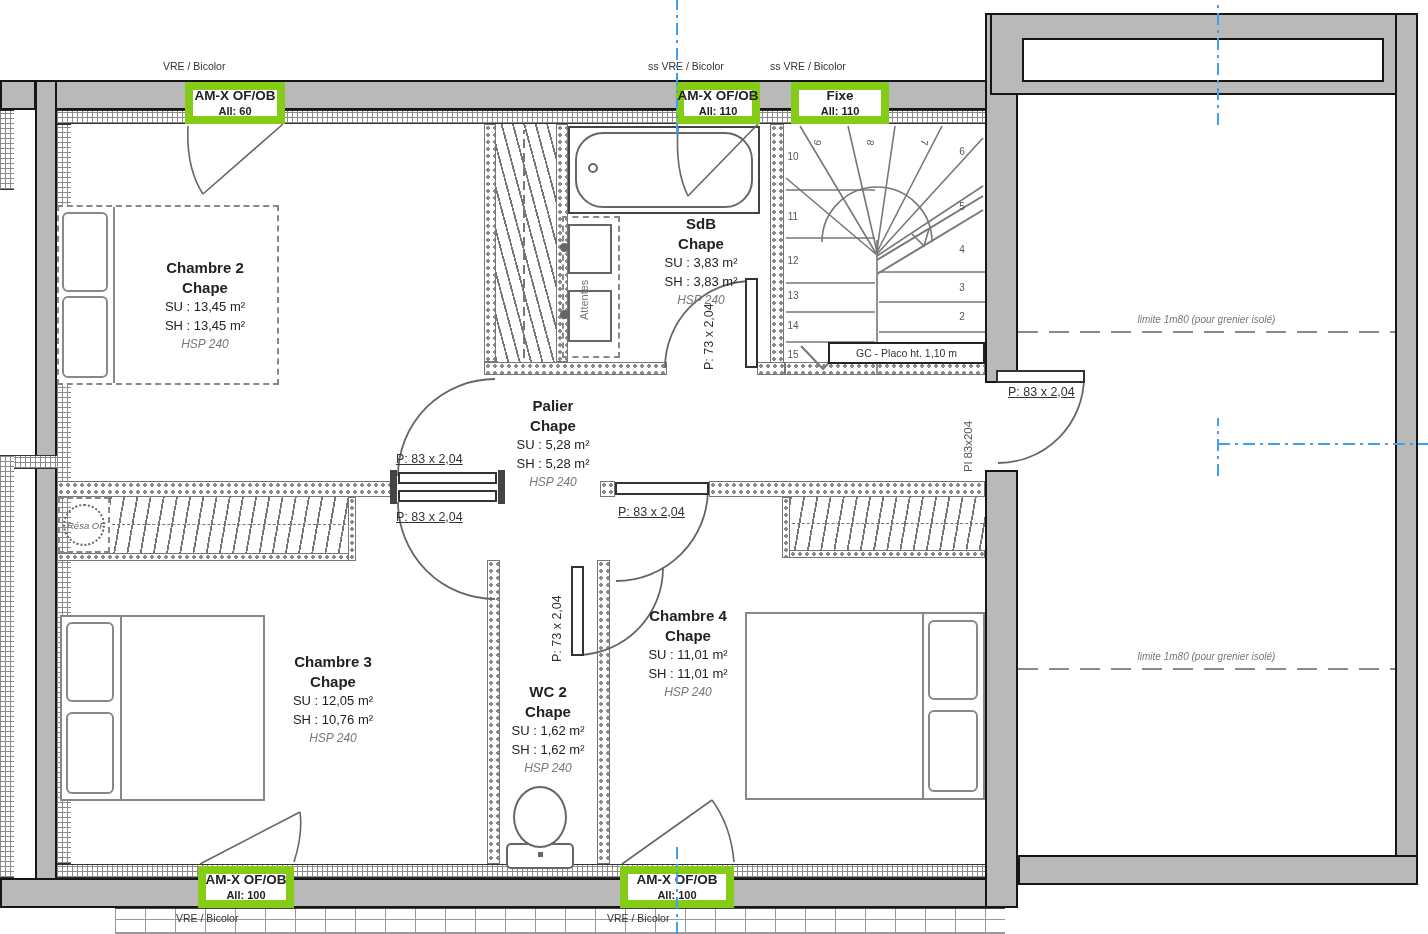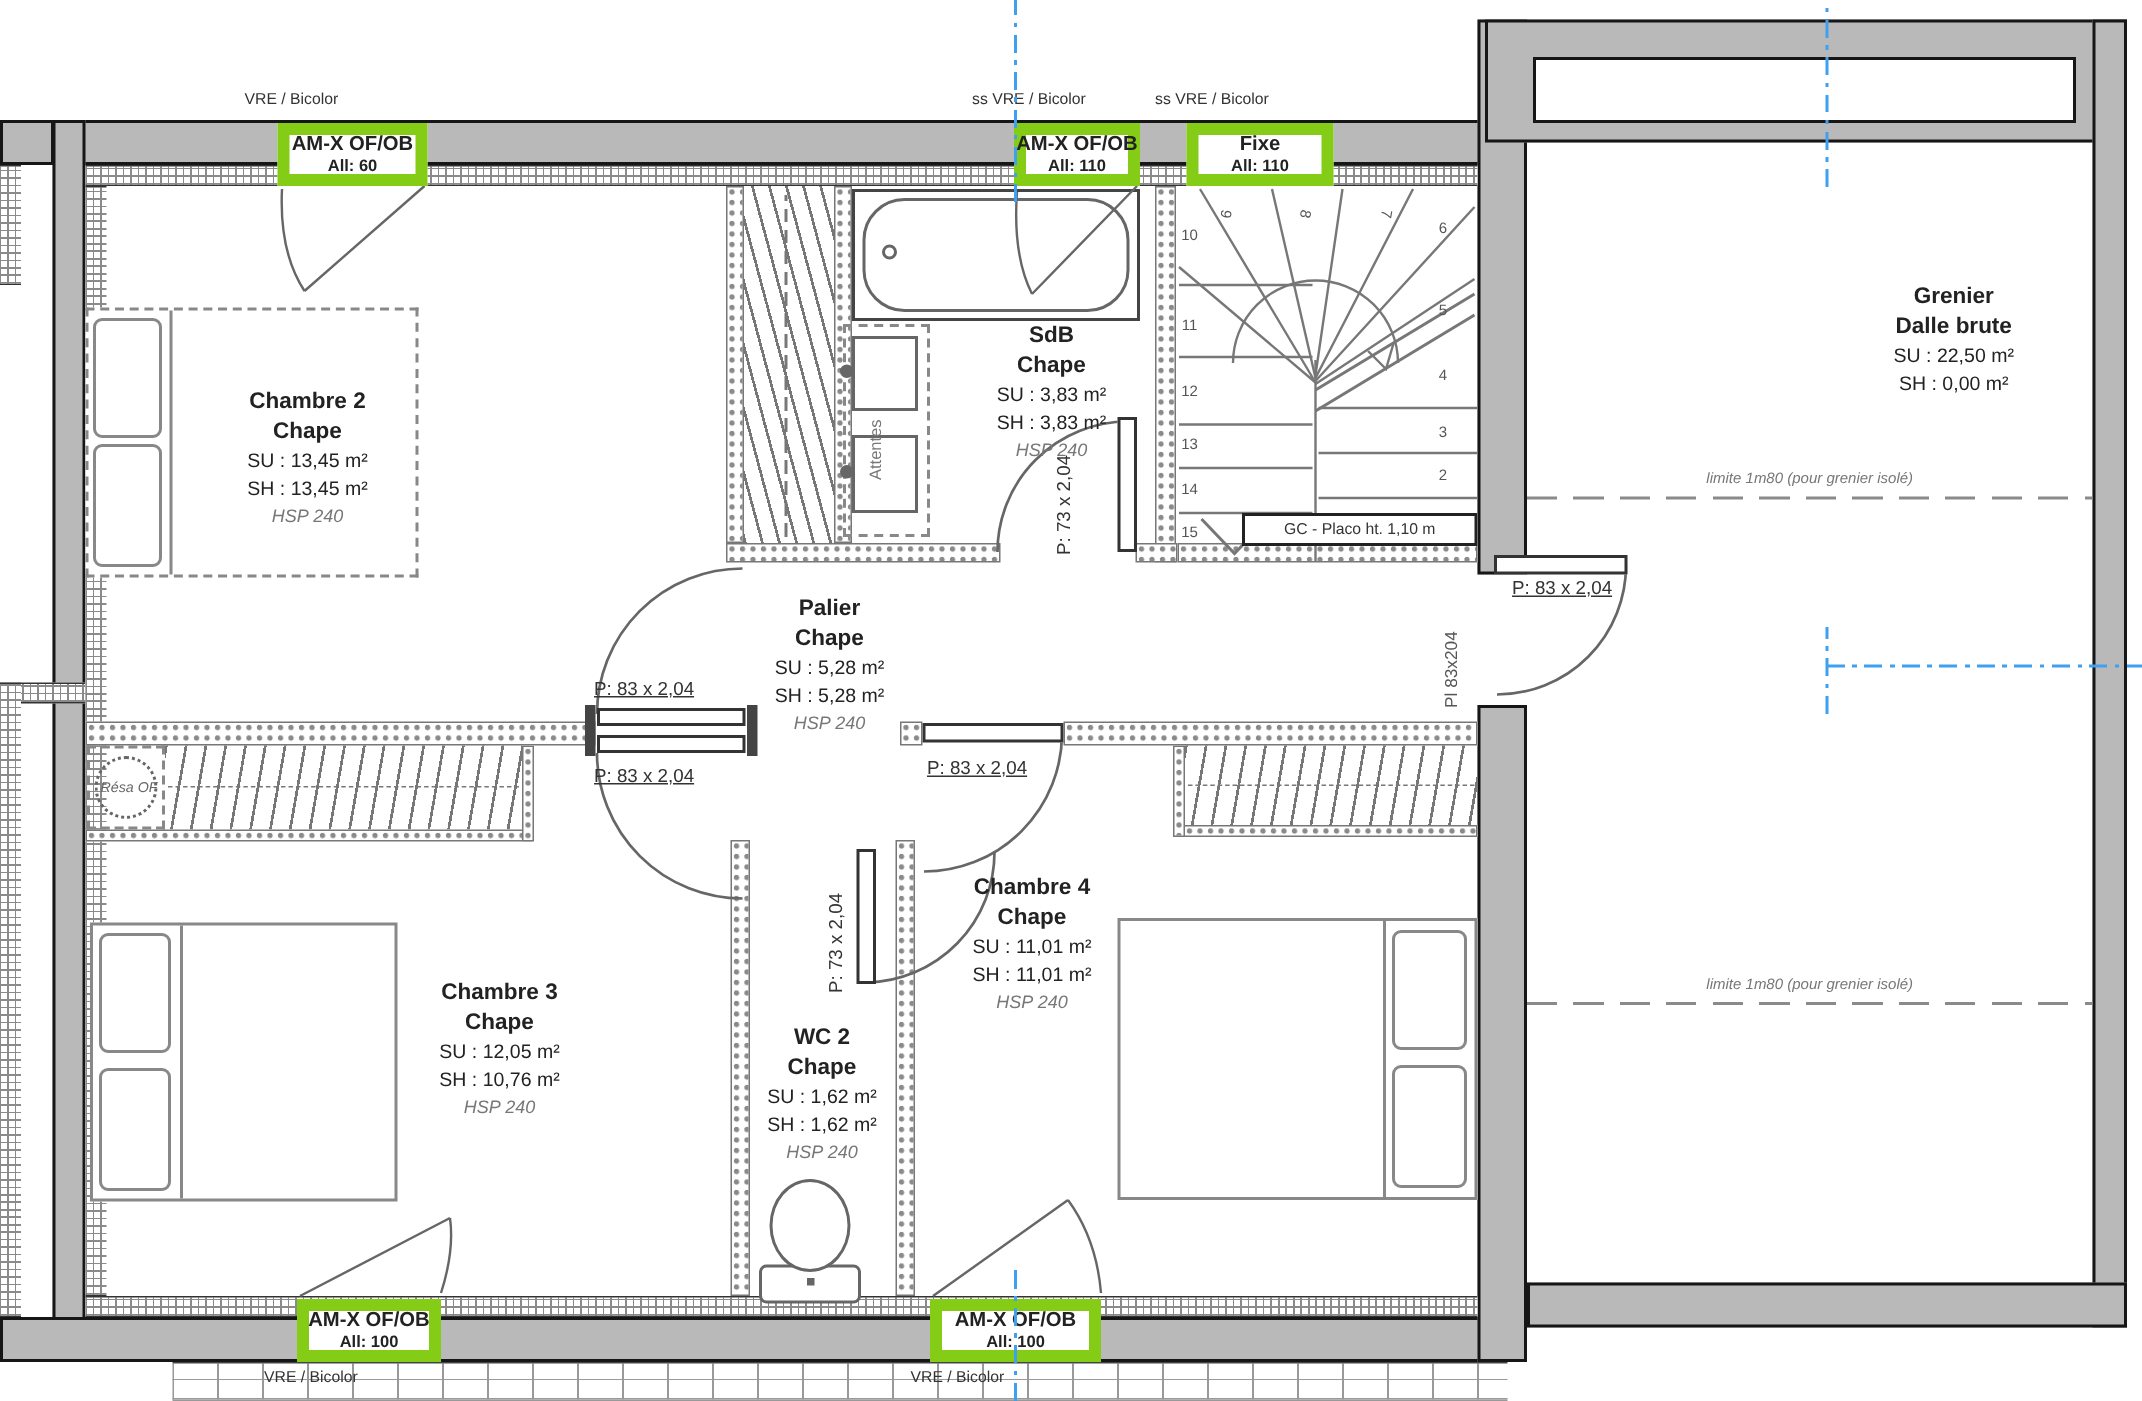--- a/index.html
+++ b/index.html
@@ -243,32 +243,26 @@
     <div class="rline">SH : 10,76 m²</div>
     <div class="rhsp">HSP 240</div>
   </div>
   <div class="abs room-label" style="left:488px;top:682px;width:120px">
     <div class="rname">WC 2</div>
     <div class="rname">Chape</div>
     <div class="rline">SU : 1,62 m²</div>
     <div class="rline">SH : 1,62 m²</div>
     <div class="rhsp">HSP 240</div>
   </div>
-  <div class="abs room-label" style="left:588px;top:582px;width:200px">
+  <div class="abs room-label" style="left:588px;top:606px;width:200px">
     <div class="rname">Chambre 4</div>
     <div class="rname">Chape</div>
     <div class="rline">SU : 11,01 m²</div>
     <div class="rline">SH : 11,01 m²</div>
     <div class="rhsp">HSP 240</div>
-  </div>
-  <div class="abs room-label" style="left:1210px;top:188px;width:185px">
-    <div class="rname">Grenier</div>
-    <div class="rname">Dalle brute</div>
-    <div class="rline">SU : 22,50 m²</div>
-    <div class="rline">SH : 0,00 m²</div>
   </div>
 
   <div class="abs dlabel" style="left:396px;top:452px">P: 83 x 2,04</div>
   <div class="abs dlabel" style="left:396px;top:510px">P: 83 x 2,04</div>
   <div class="abs dlabel" style="left:618px;top:505px">P: 83 x 2,04</div>
   <div class="abs dlabel" style="left:1008px;top:385px">P: 83 x 2,04</div>
   <div class="abs vtext" style="left:702px;top:280px;height:90px">P: 73 x 2,04</div>
   <div class="abs vtext" style="left:550px;top:572px;height:90px">P: 73 x 2,04</div>
   <div class="abs vtext" style="left:962px;top:390px;height:82px;font-size:11.5px;color:#555">Pl 83x204</div>
 

